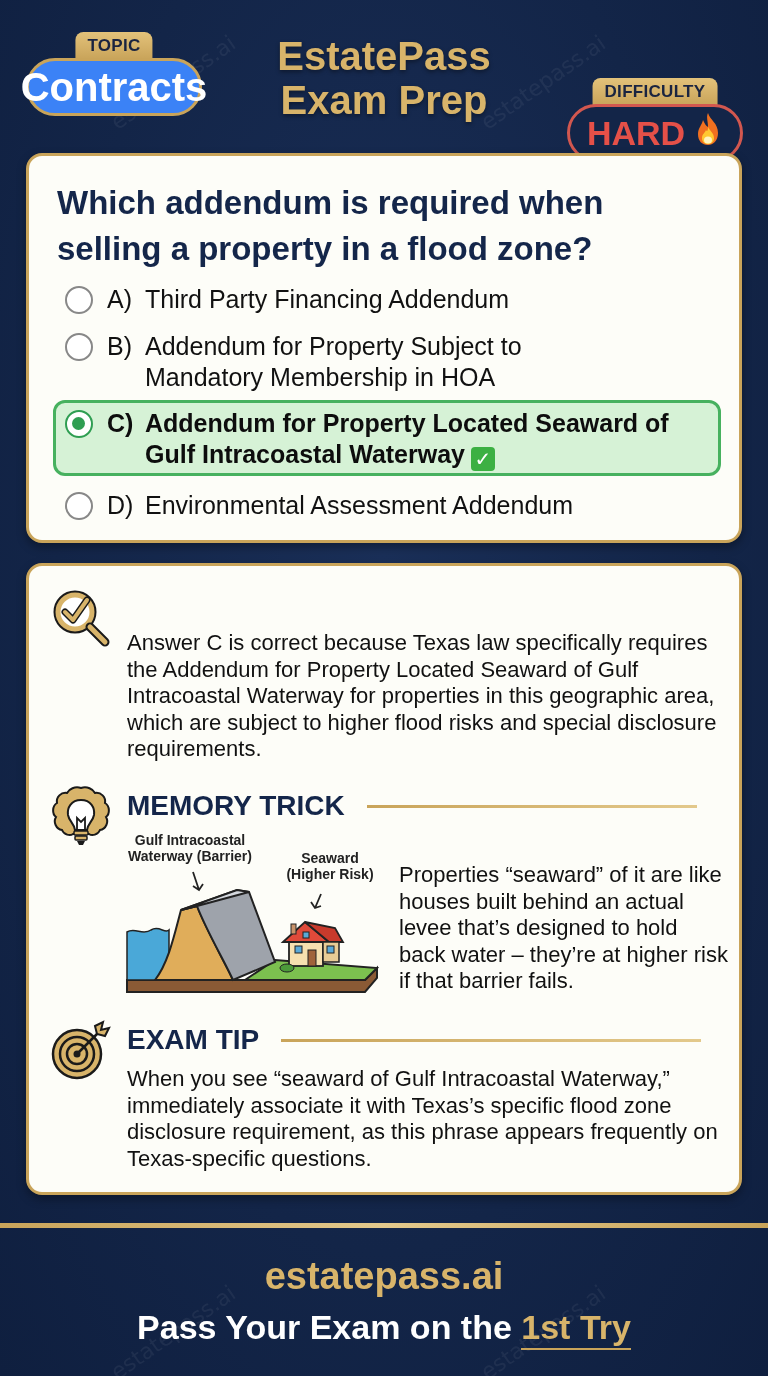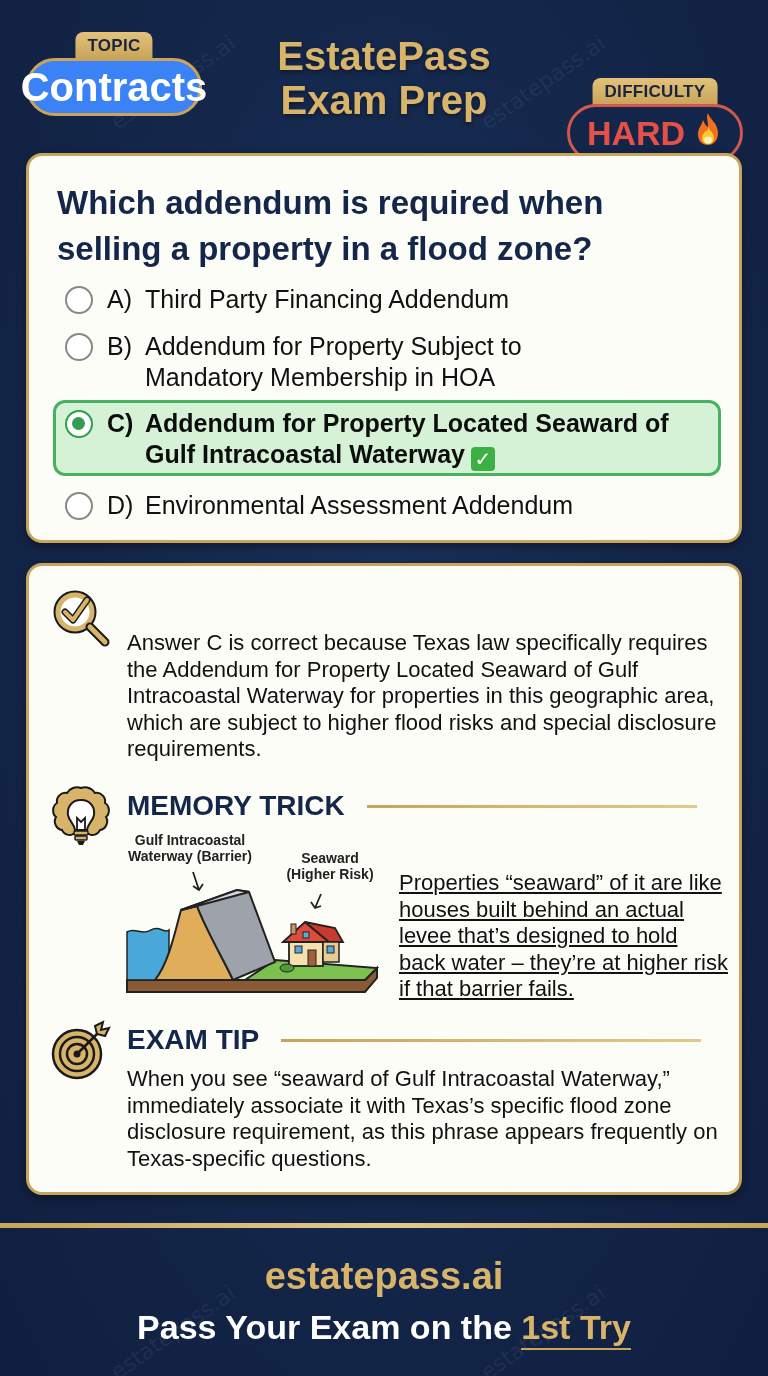--- a/index.html
+++ b/index.html
@@ -102,22 +102,22 @@
     font-size: 22px; line-height: 26.5px; color: #111;
   }
   .section-icon { position: absolute; left: 20px; }
 
   .diagram { position: absolute; left: 96px; top: 266px; width: 260px; height: 170px; }
   .diag-label {
     position: absolute; font-size: 14px; font-weight: bold; color: #222;
     text-align: center; line-height: 16px;
   }
   .memory-text {
-    position: absolute; left: 370px; top: 304px; width: 330px;
-    font-size: 22px; line-height: 26.5px; color: #111; text-decoration: underline;
+    position: absolute; left: 370px; top: 296px; width: 330px;
+    font-size: 22px; line-height: 26.5px; color: #111;
   }
 
   
   .footer-rule {
     position: absolute; left: 0; top: 1223px; width: 768px; height: 5px;
     background: linear-gradient(90deg, #c9a45a, #e3c98c, #c9a45a);
   }
   .footer-brand {
     position: absolute; top: 1255px; width: 768px; text-align: center;
     color: #d8b46a; font-size: 38px; font-weight: bold;

